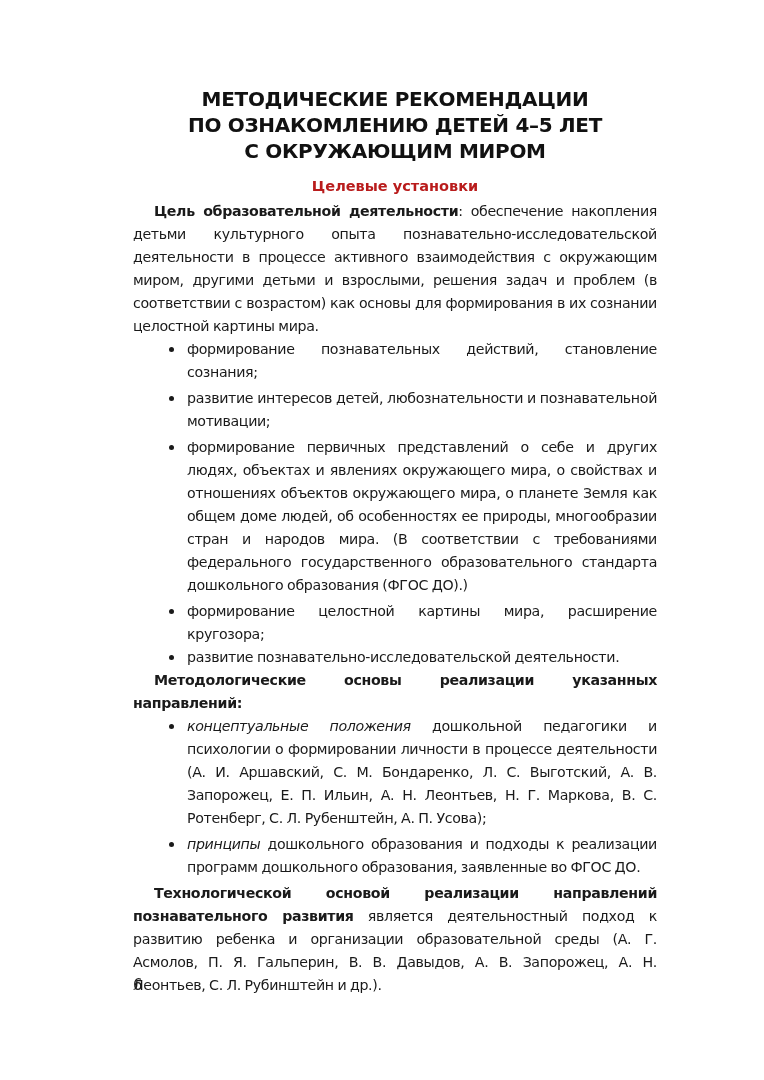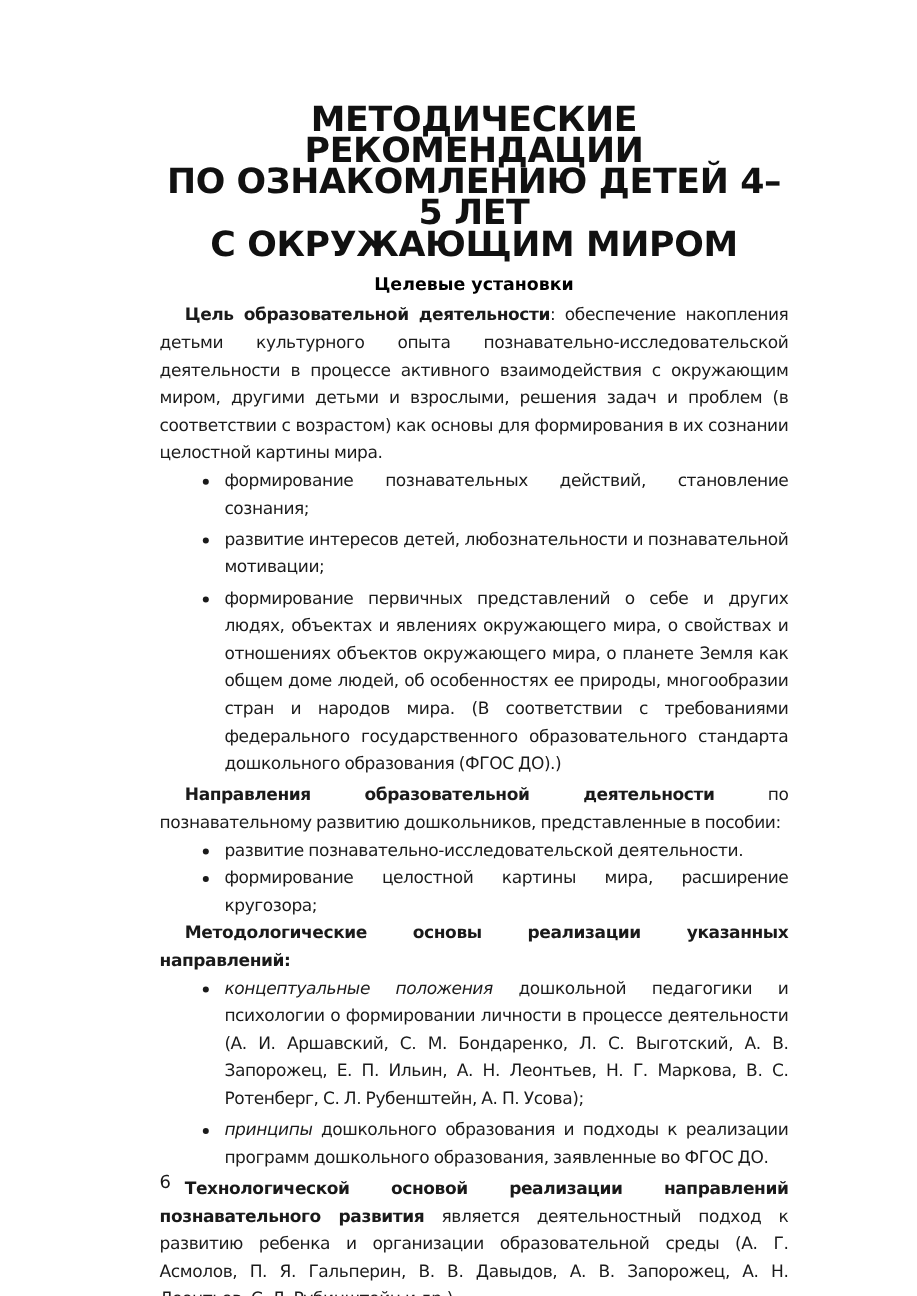--- a/index.html
+++ b/index.html
@@ -17,33 +17,33 @@
     }
     .page {
       position: absolute;
       left: 133px;
       top: 86px;
       width: 524px;
     }
     .title {
       text-align: center;
       font-weight: bold;
-      font-size: 29px;
+      font-size: 20px;
       line-height: 26px;
       letter-spacing: -0.3px;
       margin: 0;
       color: #111;
     }
     .subtitle {
       text-align: center;
       font-weight: bold;
       font-size: 14.5px;
       line-height: 20px;
       margin: 12px 0 4px 0;
-      color: #000000;
+      color: #b91c1c;
     }
     .body-text {
       font-size: 14.2px;
       line-height: 23px;
       letter-spacing: -0.35px;
       word-spacing: -0.5px;
     }
     p {
       margin: 0;
       text-align: justify;
@@ -101,25 +101,24 @@
 
     <p><span class="bi">Цель образовательной деятельности</span><span>: обеспечение накопления детьми культурного опыта познавательно-исследовательской деятельности в процессе активного взаимодействия с окружающим миром, другими детьми и взрослыми, решения задач и проблем (в соответствии с возрастом) как основы для формирования в их сознании целостной картины мира.</span></p>
 
 
     <ul class="bullets">
       <li><span class="bullet-icon"></span><span>формирование познавательных действий, становление сознания;</span></li>
       <li><span class="bullet-icon"></span><span>развитие интересов детей, любознательности и познавательной мотивации;</span></li>
       <li><span class="bullet-icon"></span><span>формирование первичных представлений о себе и других людях, объектах и явлениях окружающего мира, о свойствах и отношениях объектов окружающего мира, о планете Земля как общем доме людей, об особенностях ее природы, многообразии стран и народов мира. (В соответствии с требованиями федерального государственного образовательного стандарта дошкольного образования (ФГОС ДО).)</span></li>
     </ul>
 
-    <p><span class="bi">Направления образовательной деятельности</span><span> по познавательному развитию дошкольников, представленные в пособии:</span></p>
 
     <ul class="bullets tight">
+      <li><span class="bullet-icon"></span><span>формирование целостной картины мира, расширение кругозора;</span></li>
       <li><span class="bullet-icon"></span><span>развитие познавательно-исследовательской деятельности.</span></li>
-      <li><span class="bullet-icon"></span><span>формирование целостной картины мира, расширение кругозора;</span></li>
     </ul>
 
     <p><span class="bi">Методологические основы реализации указанных направлений:</span></p>
 
     <ul class="bullets">
       <li><span class="bullet-icon"></span><span class="it">концептуальные положения</span><span> дошкольной педагогики и психологии о формировании личности в процессе деятельности (А. И. Аршавский, С. М. Бондаренко, Л. С. Выготский, А. В. Запорожец, Е. П. Ильин, А. Н. Леонтьев, Н. Г. Маркова, В. С. Ротенберг, С. Л. Рубенштейн, А. П. Усова);</span></li>
       <li><span class="bullet-icon"></span><span class="it">принципы</span><span> дошкольного образования и подходы к реализации программ дошкольного образования, заявленные во ФГОС ДО.</span></li>
     </ul>
 
     <p><span class="bi">Технологической основой реализации направлений познавательного развития</span><span> является деятельностный подход к развитию ребенка и организации образовательной среды (А. Г. Асмолов, П. Я. Гальперин, В. В. Давыдов, А. В. Запорожец, А. Н. Леонтьев, С. Л. Рубинштейн и др.).</span></p>

